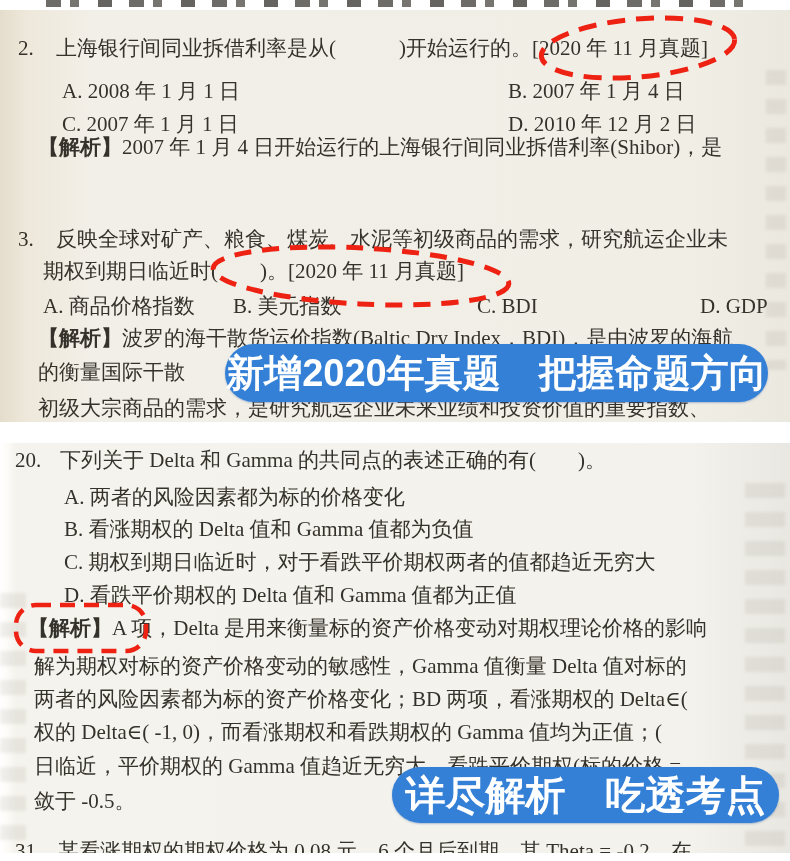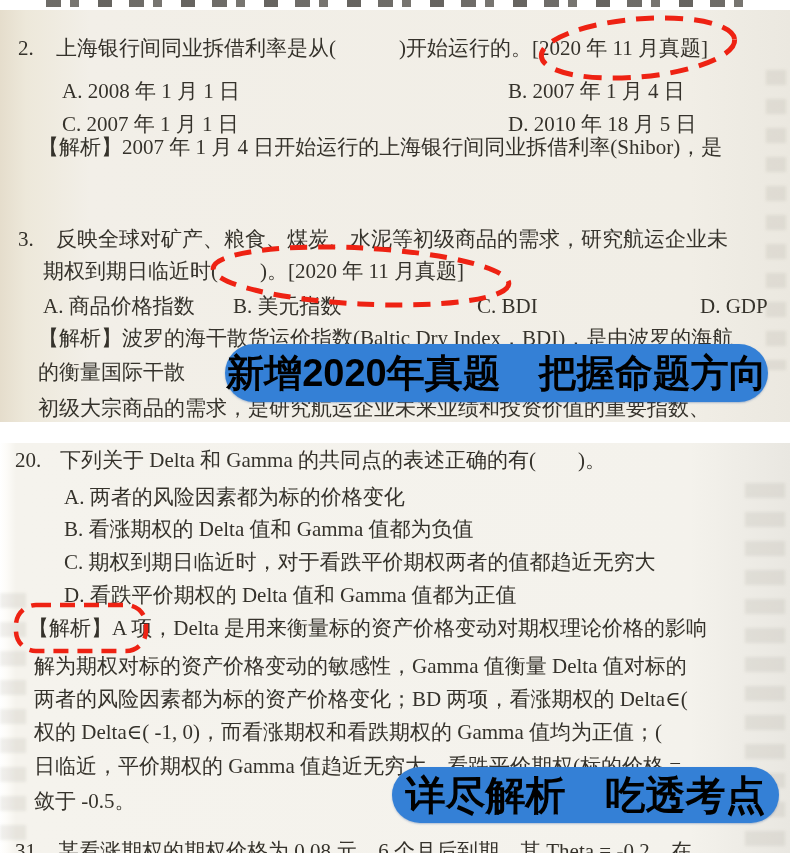--- a/index.html
+++ b/index.html
@@ -4,24 +4,24 @@
 <style>
   html,body{margin:0;padding:0;background:#ffffff;}
   .canvas{position:relative;width:790px;height:861px;overflow:hidden;background:#ffffff;
           font-family:"Liberation Serif","DejaVu Serif",serif;color:#35322b;}
   .page{position:absolute;left:0;width:790px;overflow:hidden;}
   .p1{top:10px;height:412px;
       background:linear-gradient(90deg,#e5ddcc 0px,#ede8da 26px,#f2efe8 90px,#f1eee6 690px,#ebe8e0 790px);}
   .p2{top:443px;height:410px;
       background:linear-gradient(90deg,#ffffff 0px,#fdfcf9 6px,#f5f3ed 16px,#f4f2ec 690px,#e9e7e1 790px);}
   .t{position:absolute;font-size:21px;line-height:23px;white-space:nowrap;}
-  .bold{font-weight:normal;}
+  .bold{font-weight:bold;}
   .topstrip{position:absolute;top:0;left:46px;width:700px;height:7px;opacity:.8;
       background:repeating-linear-gradient(90deg,#4a4742 0 15px,transparent 15px 24px,#55524c 24px 33px,transparent 33px 52px,#403d38 52px 66px,transparent 66px 83px);}
-  .banner{position:absolute;background:#3480d6;color:#000000;z-index:30;
+  .banner{position:absolute;background:#3480d6;color:#ffffff;z-index:30;
       font-family:"Liberation Sans","DejaVu Sans",sans-serif;font-weight:bold;
       display:flex;align-items:center;justify-content:center;white-space:nowrap;
       box-shadow:0 1px 2px rgba(40,90,160,.35);}
   .banner1{left:225px;top:344px;width:543px;height:58px;border-radius:29px;font-size:38px;}
   .banner2{left:392px;top:767px;width:387px;height:56px;border-radius:31px;font-size:40px;}
   .ann{position:absolute;z-index:25;pointer-events:none;}
   .smudge{position:absolute;filter:blur(1.5px);pointer-events:none;
       background:repeating-linear-gradient(180deg,rgba(105,100,85,.10) 0 15px,transparent 15px 29px);}
 </style>
 </head>
@@ -33,21 +33,21 @@
 
   <section class="page p1">
 
     <div class="t" style="left:18px;top:27px">2.</div>
     <div class="t" style="left:56px;top:27px">
       <span>上海银行间同业拆借利率是从(　　　)开始运行的。</span><span>[2020 年 11 月真题]</span>
     </div>
     <div class="t" style="left:62px;top:70px">A. 2008 年 1 月 1 日</div>
     <div class="t" style="left:508px;top:70px">B. 2007 年 1 月 4 日</div>
     <div class="t" style="left:62px;top:103px">C. 2007 年 1 月 1 日</div>
-    <div class="t" style="left:508px;top:103px">D. 2010 年 18 月 5 日</div>
+    <div class="t" style="left:508px;top:103px">D. 2010 年 12 月 2 日</div>
     <div class="t" style="left:38px;top:126px">
       <span class="bold">【解析】</span><span>2007 年 1 月 4 日开始运行的上海银行间同业拆借利率(Shibor)，是</span>
     </div>
 
     <div class="t" style="left:18px;top:218px">3.</div>
     <div class="t" style="left:56px;top:218px">反映全球对矿产、粮食、煤炭、水泥等初级商品的需求，研究航运企业未</div>
     <div class="t" style="left:43px;top:250px">
       <span>期权到期日临近时(　　)。</span><span>[2020 年 11 月真题]</span>
     </div>
     <div class="t" style="left:43px;top:285px">A. 商品价格指数</div>

